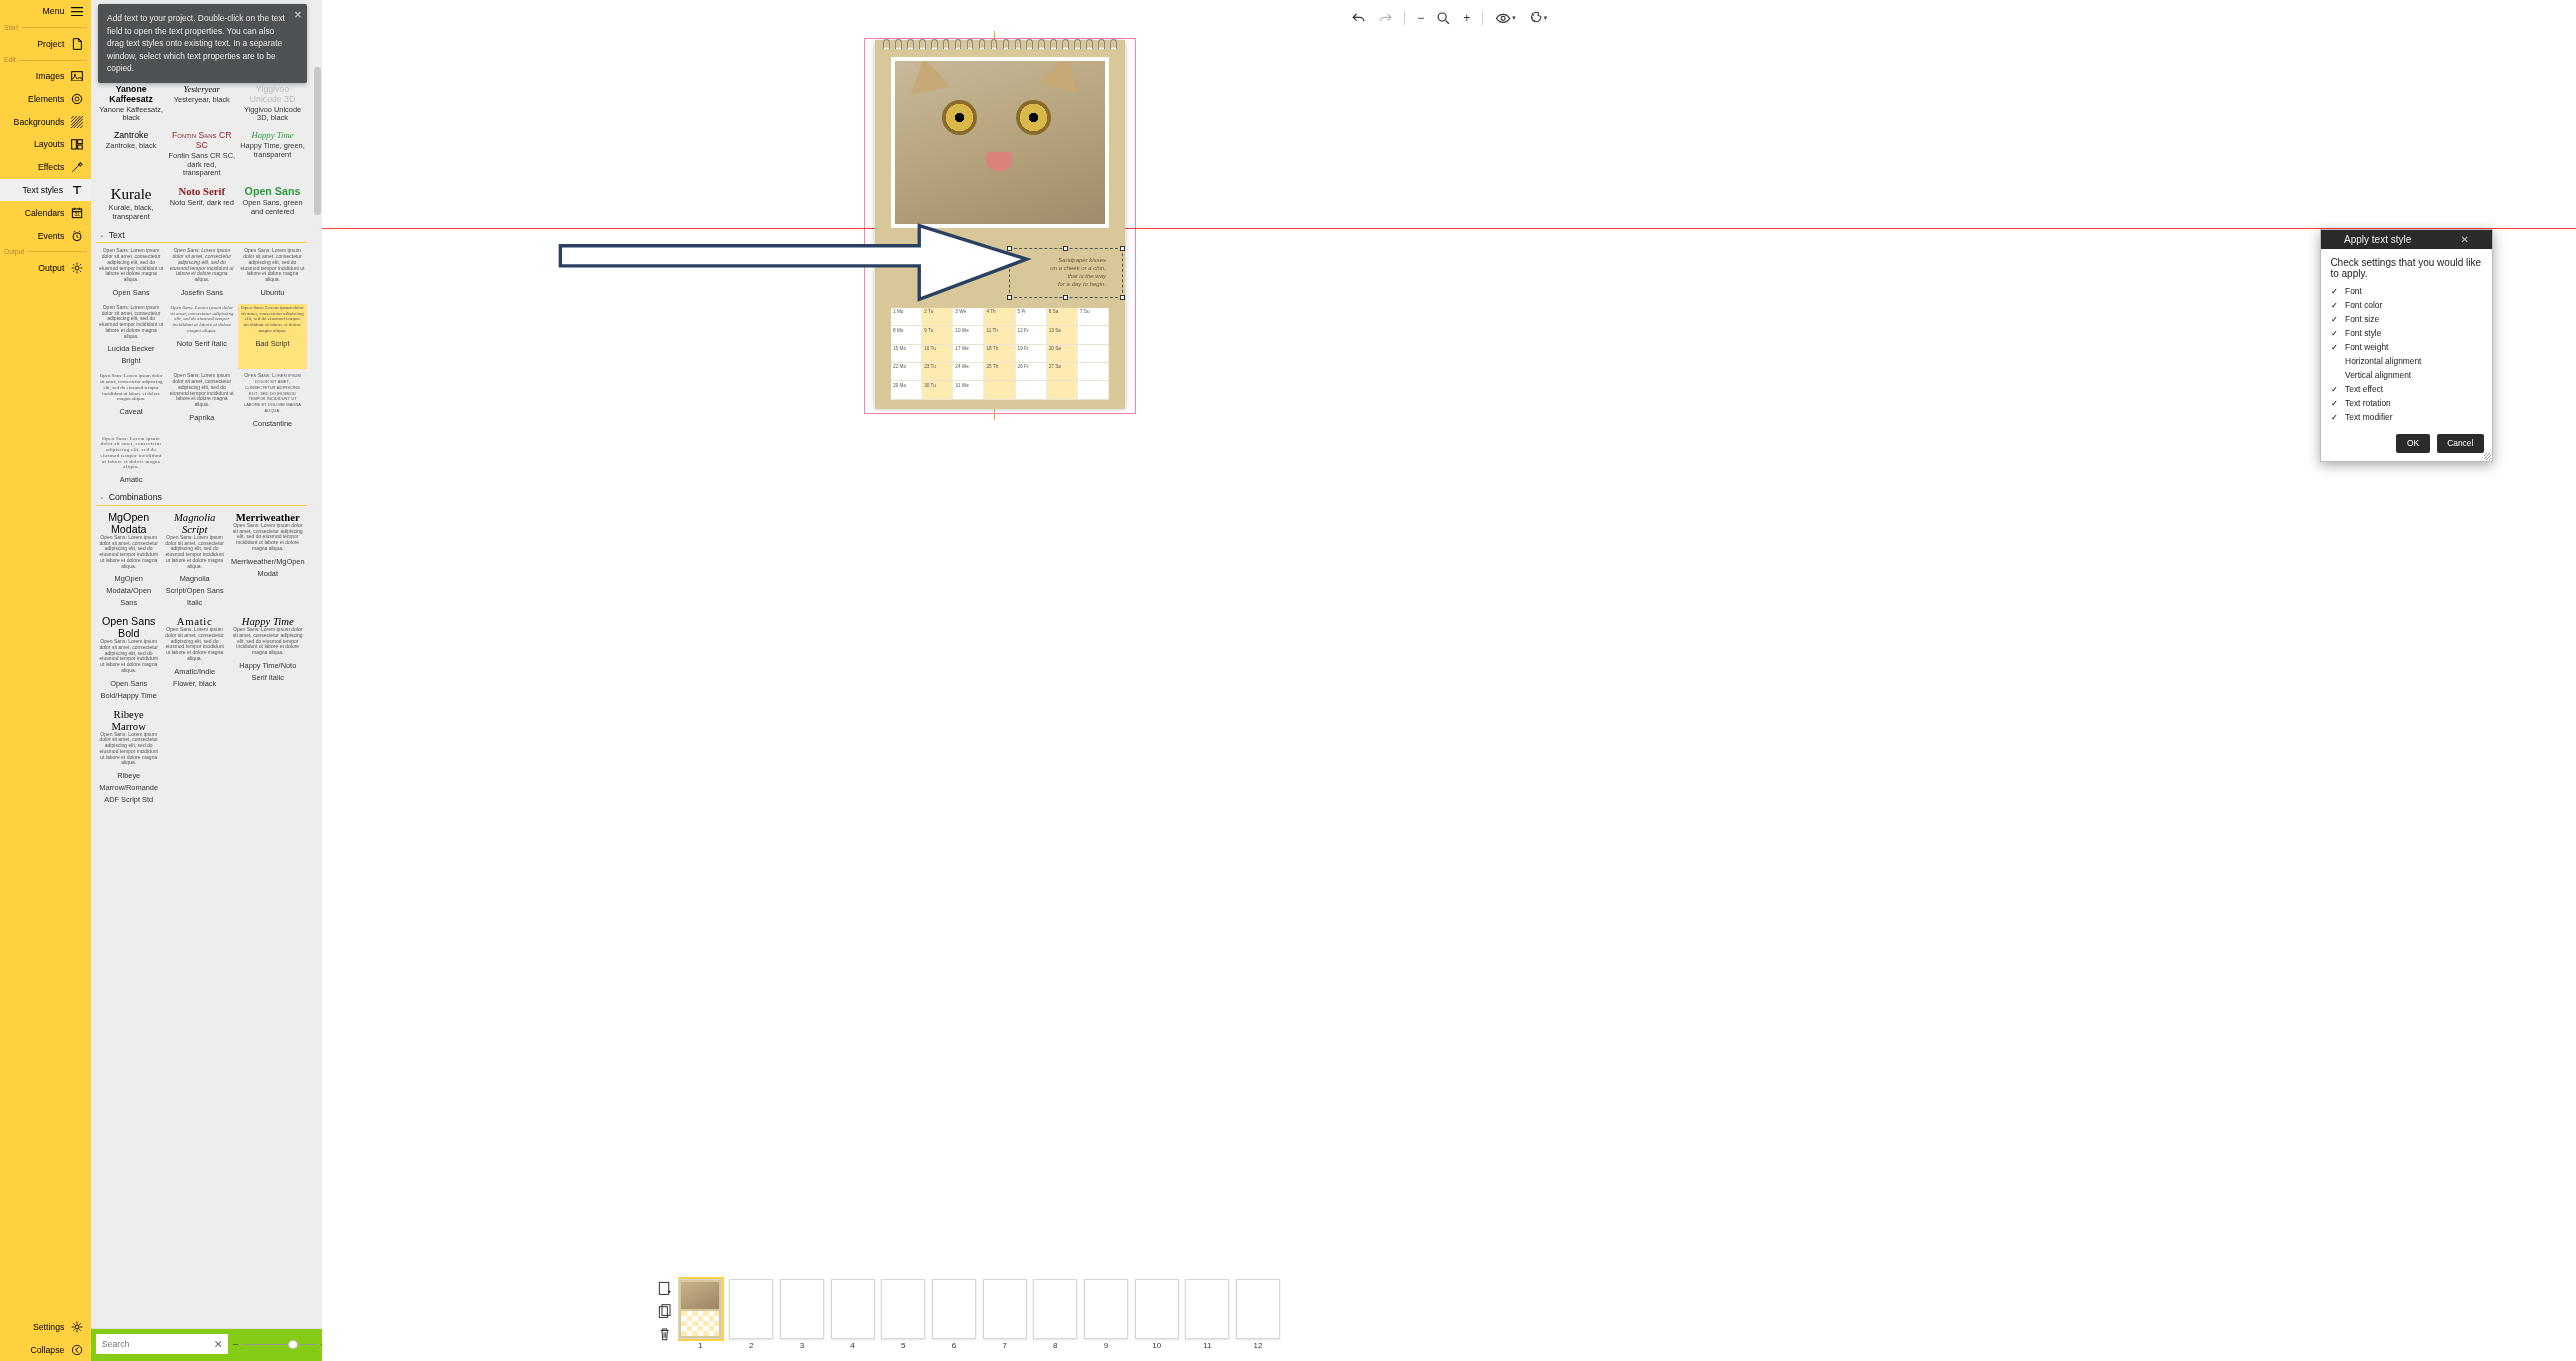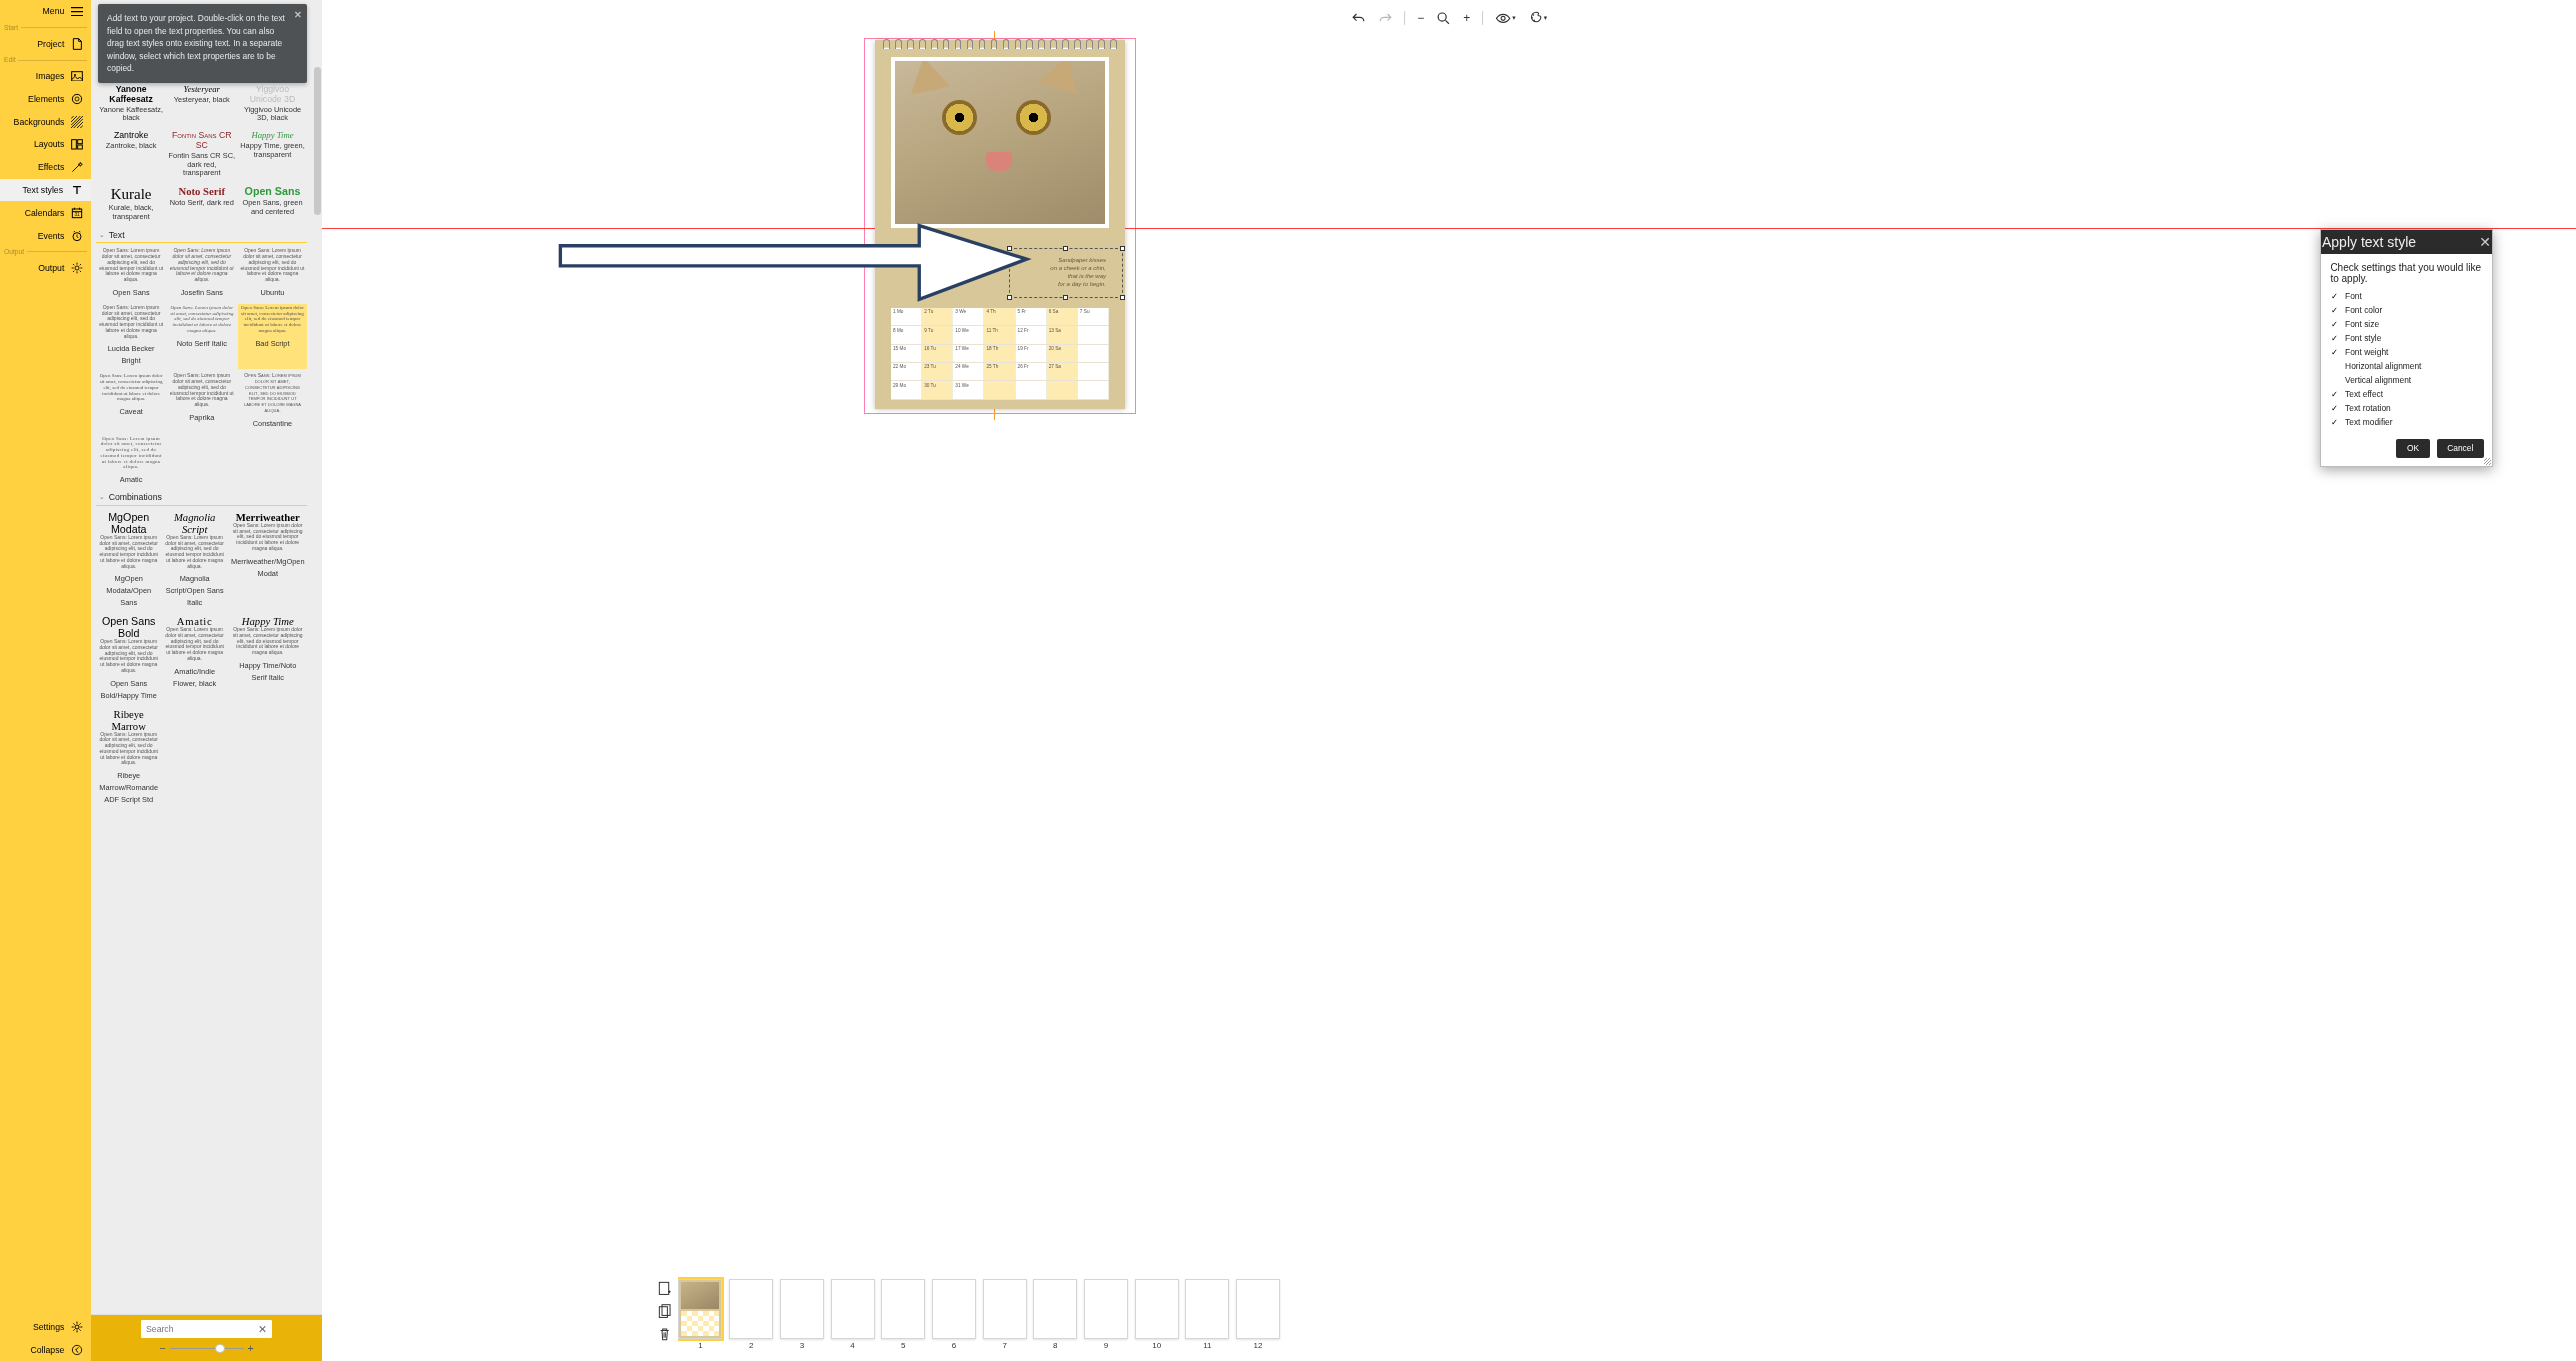--- a/index.html
+++ b/index.html
@@ -29,21 +29,21 @@
 .style-cell { text-align:center; padding:1.3px 1.3px 4px; }
 .style-cell .big { font-size:8.7px; color:#000; display:block; margin-bottom:1.3px; line-height:1.1;}
 .style-cell .cap { font-size:7.4px; color:#333; line-height:1.2; display:block;}
 .cat-header { display:flex; align-items:center; gap:4px; padding:4px 2.7px 1.3px; font-size:8.7px; color:#222;}
 .cat-header .chev { font-size:6.7px; color:#777;}
 .cat-underline { height:0.7px; background:#ffcf34; margin:1.3px 0 4px; }
 .para-cell { text-align:center; padding:1.3px 2.7px 4px;}
 .para-cell .lorem { font-size:5px; color:#555; line-height:1.15; display:block; margin-bottom:2px; min-height:19px; overflow:hidden;}
 .para-cell .pcap { font-size:7.4px; color:#333;}
 .para-cell.sel { background:#ffe27a; border-radius:1.3px;}
-.panel-footer { display:flex; align-items:center; gap:4px; padding:5.4px 5.4px 6.7px; background:#eab308; border-top:0.7px solid #e0e0e0;flex-direction:column;}
+.panel-footer { display:flex; align-items:center; gap:4px; padding:5.4px 5.4px 6.7px; background:#84cc16; border-top:0.7px solid #e0e0e0;}
 .search-box { flex:1; background:#fff; border-radius:1.3px; display:flex; align-items:center; padding:2.7px 5.4px; height:20px;}
 .search-box input { border:none; outline:none; flex:1; font-size:8.7px; background:transparent;}
 .search-box .sclear { color:#666; font-size:10.7px; cursor:pointer;}
 .zoom-ctrl { display:flex; align-items:center; gap:4px; color:#555; font-size:10.7px;}
 .zoom-track { width:74px; height:1.3px; background:#999; position:relative;}
 .zoom-thumb { position:absolute; top:-4px; left:62%; width:9.4px; height:9.4px; border-radius:50%; background:#fff; border:0.7px solid #bbb;}
 
 
 .canvas-area { flex:1; background:#fff; position:relative; display:flex; flex-direction:column;}
 .toolbar-top { position:absolute; top:9.4px; left:50%; transform:translateX(-50%); display:flex; align-items:center; gap:6.7px; color:#333; font-size:12px;}
@@ -77,21 +77,21 @@
 .margin-pink { position:absolute; border:0.7px solid #ff7fb0; }
 .margin-pink.outer{ left:542px; top:38px; width:272px; height:376px;}
 .ruler-v { position:absolute; left:672px; top:31px; width:0.7px; height:389px; background:#ff9a2e;}
 .ruler-h { position:absolute; top:228px; left:0; right:0; height:0.7px; background:#ff3b3b;}
 
 
 .arrow-wrap { position:absolute; top:212px; left:235px; width:483px; height:74px; pointer-events:none; z-index:8;}
 
 
 .dialog { position:absolute; top:229px; right:83px; width:173px; background:#fff; border:0.7px solid #bbb; box-shadow:0 2.7px 12px rgba(0,0,0,0.35); z-index:10; font-size:8.4px;}
-.dialog .dlg-title { background:#2b2b2b; color:#eee; padding:4px 1px; font-size:14px; display:flex; justify-content:space-between; align-items:center;}
+.dialog .dlg-title { background:#2b2b2b; color:#eee; padding:4px 23px; font-size:10px; display:flex; justify-content:space-between; align-items:center;}
 .dialog .dlg-title .dclose{ cursor:pointer; color:#ccc;}
 .dialog .dlg-body { padding:8px 9.4px 4px; }
 .dialog .dlg-body .intro { margin-bottom:5.4px; font-size:10px; color:#222;}
 .dialog .chk { display:flex; align-items:center; gap:6.7px; padding:2px 0; font-size:8.4px; color:#222;}
 .dialog .chk .mark { width:8px; display:inline-block; text-align:center; color:#000;}
 .dialog .dlg-foot { display:flex; justify-content:flex-end; gap:6.7px; padding:5.4px 8px 8px;}
 .dialog .dlg-foot button { background:#2b2b2b; color:#fff; border:none; padding:4.7px 10.7px; border-radius:2px; font-size:8.4px; cursor:pointer;}
 .dialog .resize-grip { position:absolute; right:1.3px; bottom:1.3px; width:6.7px; height:6.7px; background:repeating-linear-gradient(135deg,#999 0 0.7px, transparent 0.7px 2px);}
 
 

